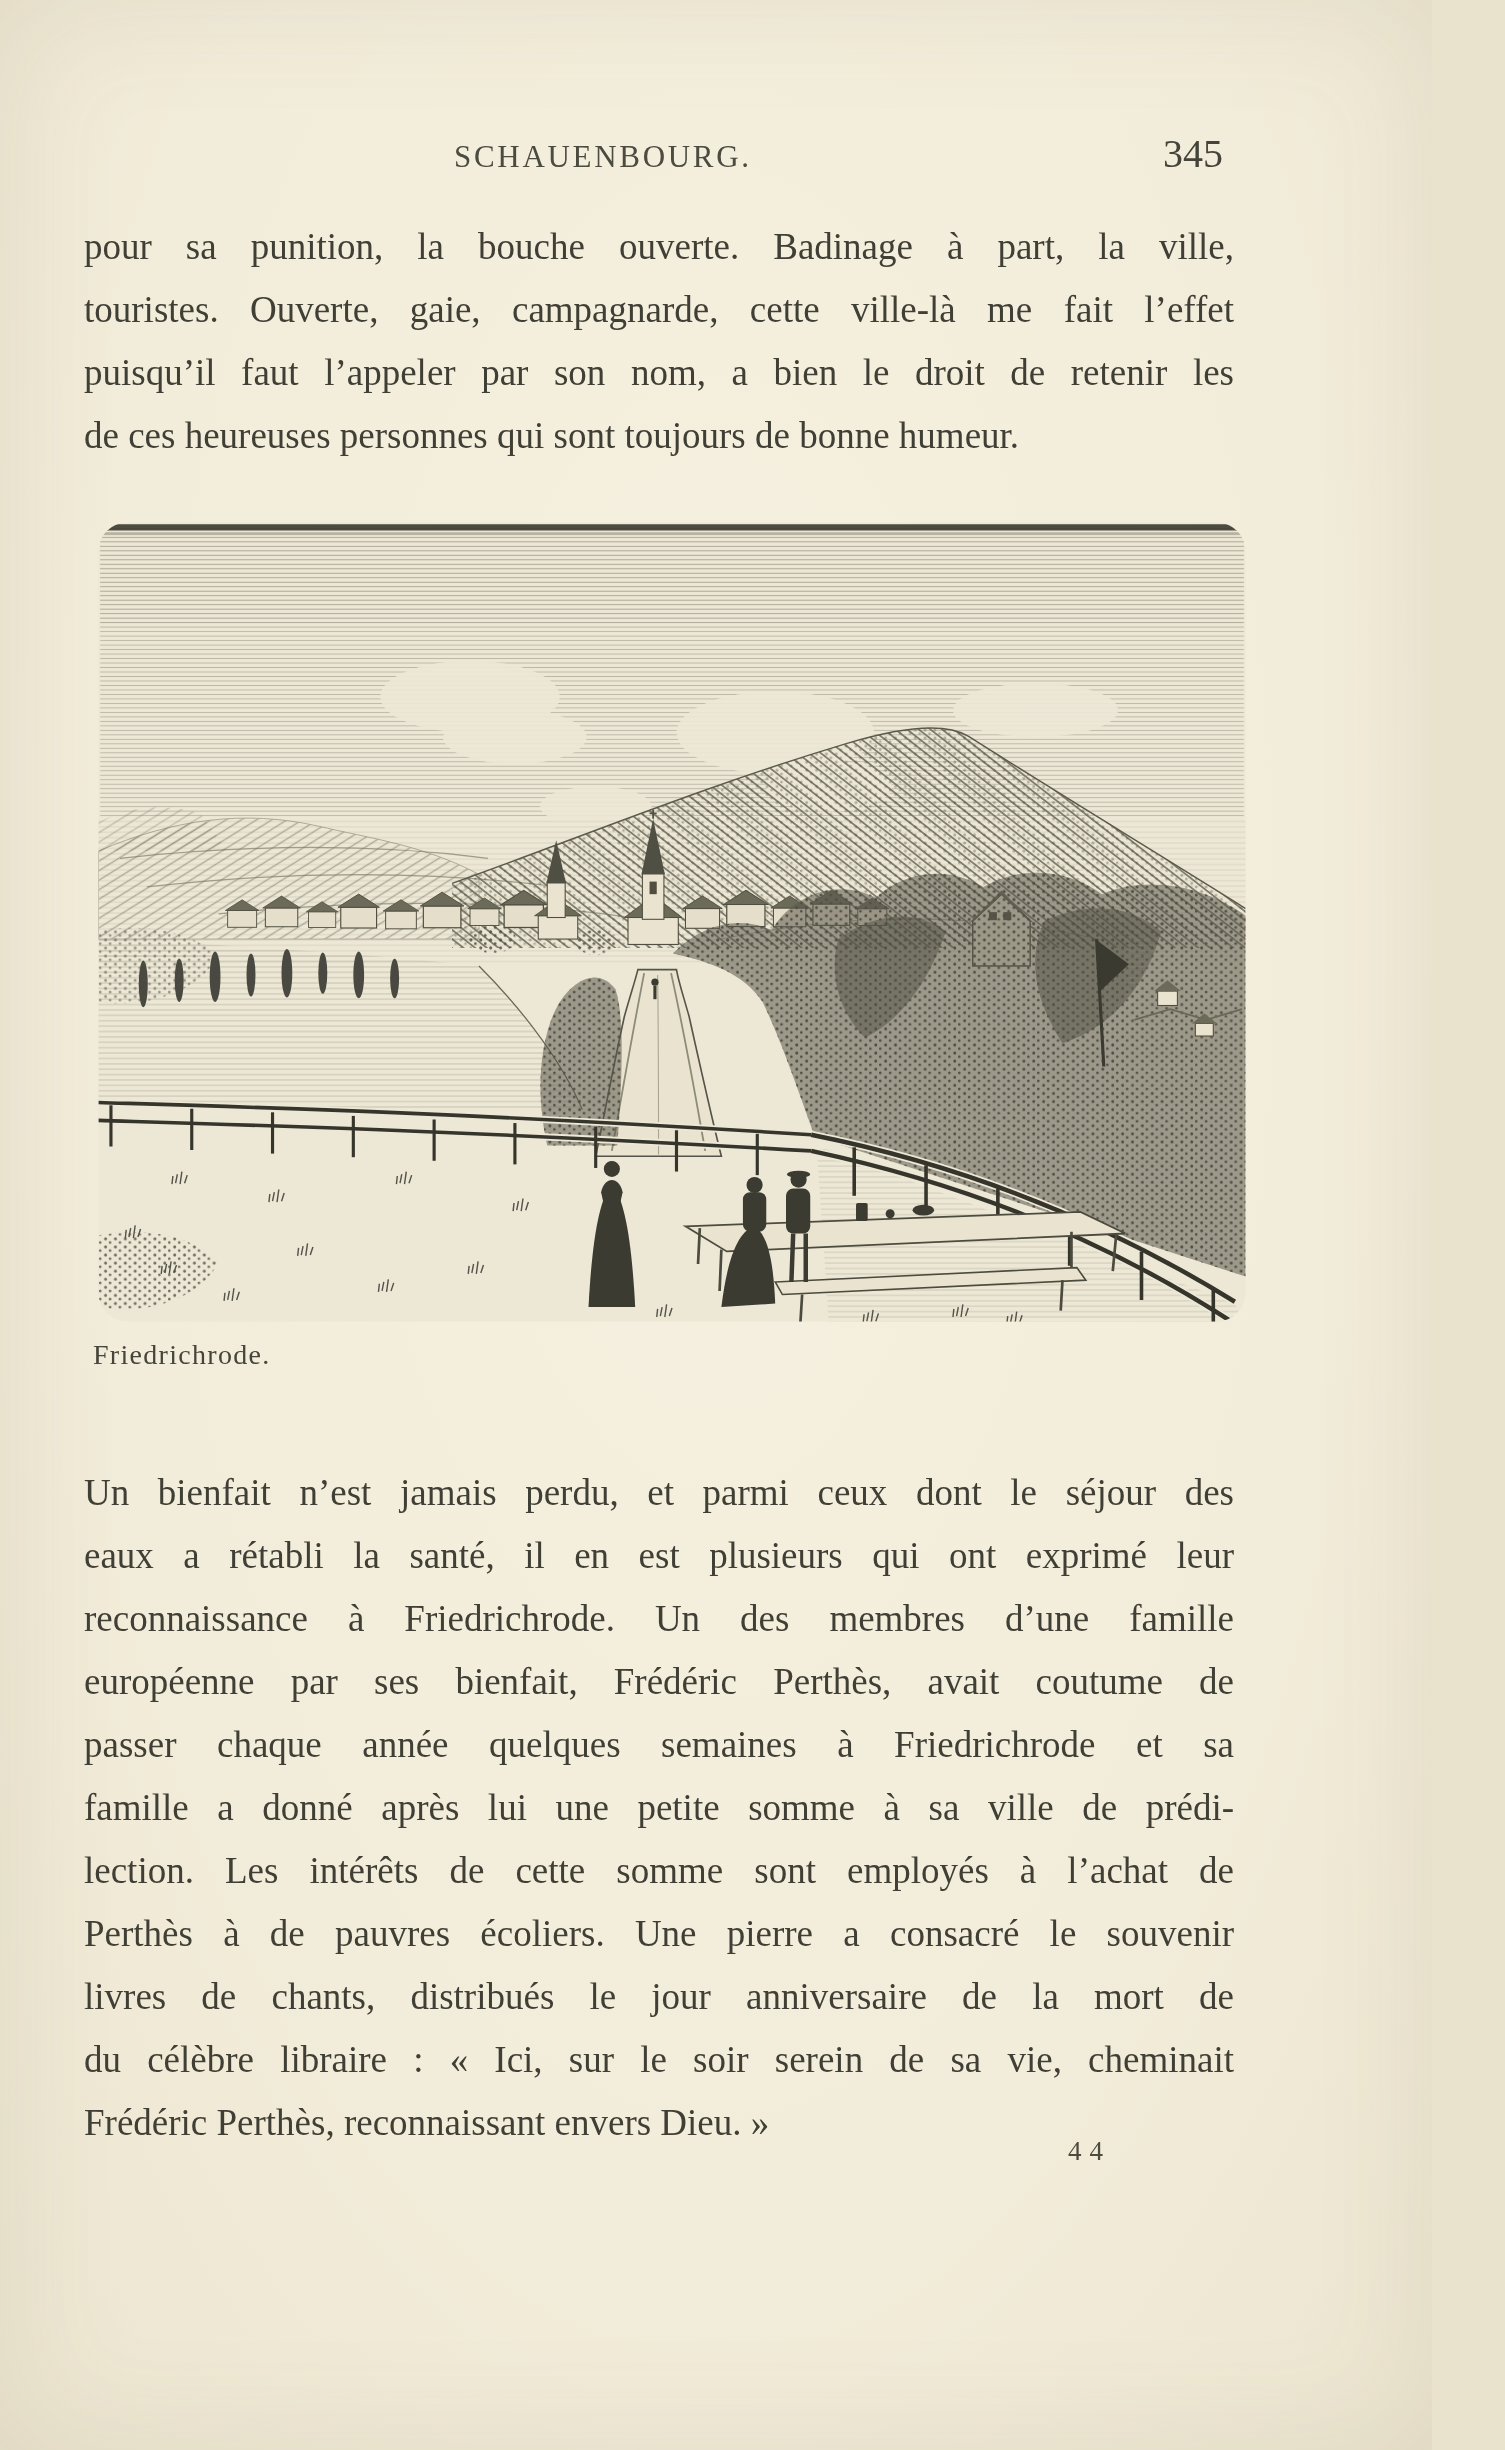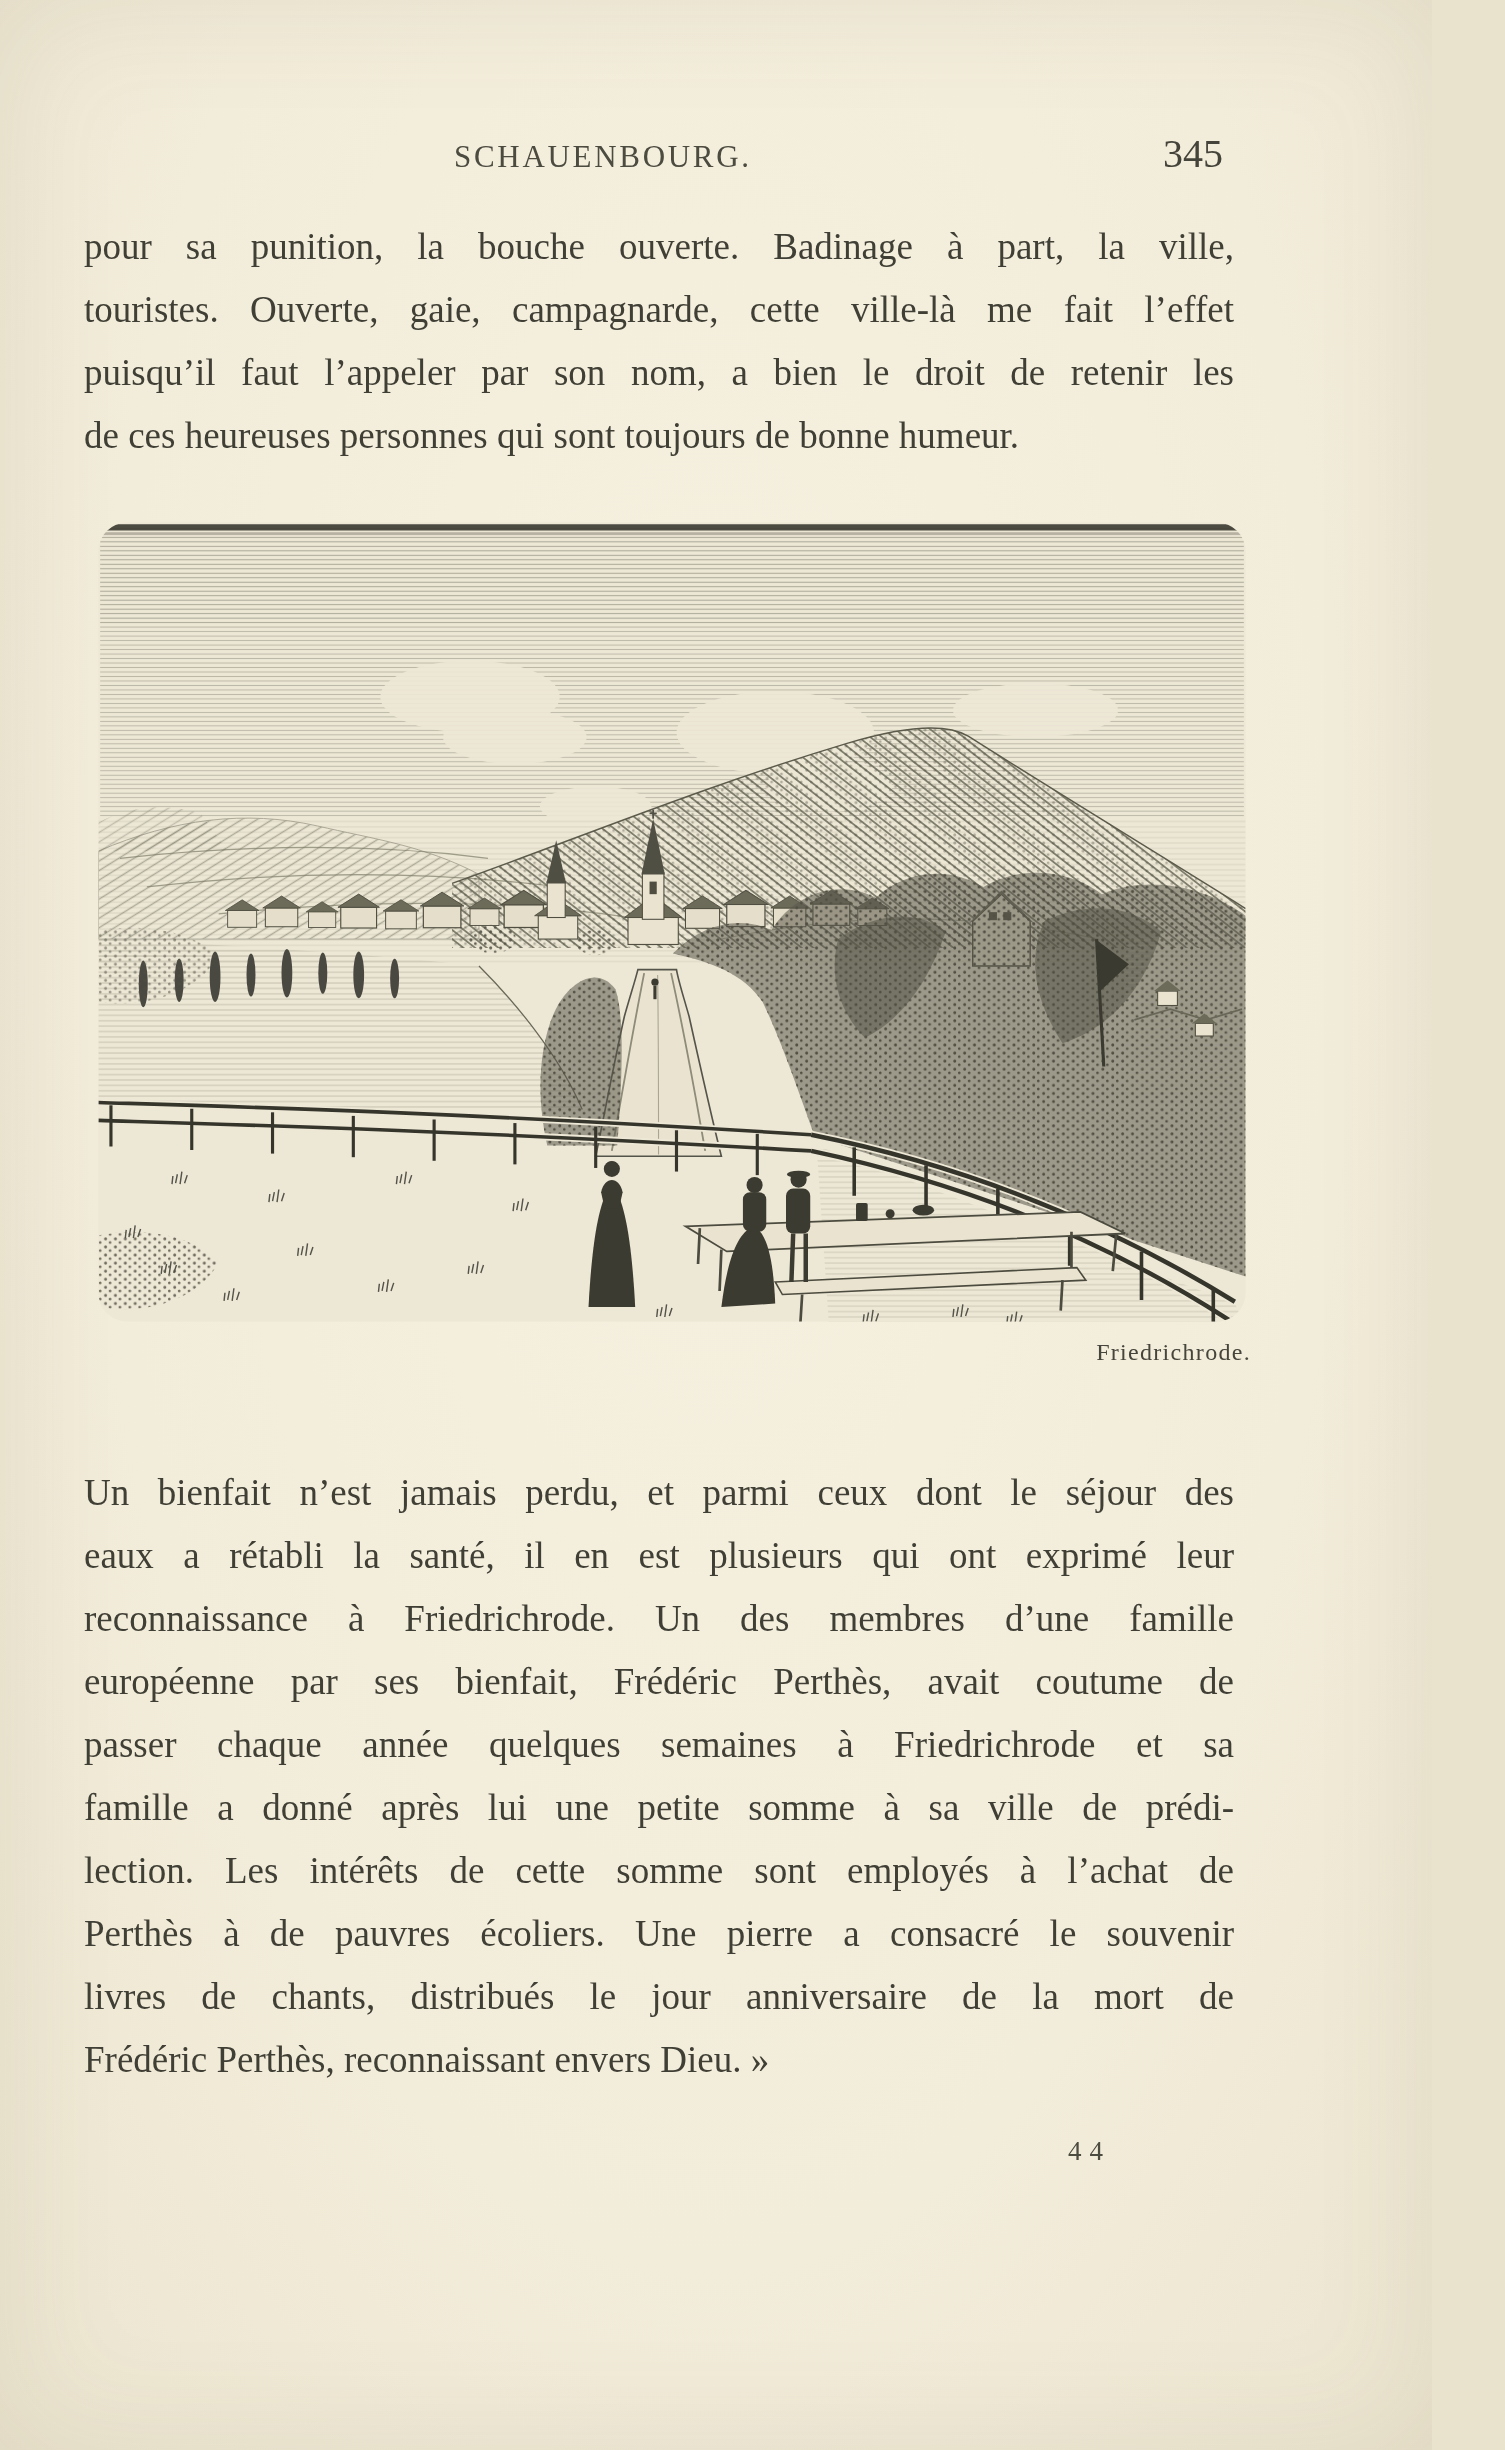--- a/index.html
+++ b/index.html
@@ -24,21 +24,21 @@
   .para-2 { top:1461px; }
   .line {
     font-size:37px; line-height:63px; height:63px;
     text-align:justify; text-align-last:justify;
     color:#403f35;
   }
   .line.last { text-align-last:left; }
   .figure { position:absolute; left:93px; top:517px; width:1158px; height:810px; }
   .caption {
     position:absolute; top:1339px; left:93px; width:1158px;
-    text-align:right; font-size:24px; letter-spacing:1.3px; color:#46453b;
+    text-align:left; font-size:28px; letter-spacing:1.3px; color:#46453b;
   }
   .signature {
     position:absolute; top:2136px; left:1068px;
     font-size:27px; letter-spacing:8px; color:#4c4b3f;
   }
   svg { display:block; }
 </style>
 </head>
 <body>
 
@@ -302,19 +302,20 @@
   <div class="para para-2">
     <div class="line">Un bienfait n’est jamais perdu, et parmi ceux dont le séjour des</div>
     <div class="line">eaux a rétabli la santé, il en est plusieurs qui ont exprimé leur</div>
     <div class="line">reconnaissance à Friedrichrode. Un des membres d’une famille</div>
     <div class="line">européenne par ses bienfait, Frédéric Perthès, avait coutume de</div>
     <div class="line">passer chaque année quelques semaines à Friedrichrode et sa</div>
     <div class="line">famille a donné après lui une petite somme à sa ville de prédi-</div>
     <div class="line">lection. Les intérêts de cette somme sont employés à l’achat de</div>
     <div class="line">Perthès à de pauvres écoliers. Une pierre a consacré le souvenir</div>
     <div class="line">livres de chants, distribués le jour anniversaire de la mort de</div>
+    <div class="line">du célèbre libraire : « Ici, sur le soir serein de sa vie, cheminait</div>
     <div class="line last">Frédéric Perthès, reconnaissant envers Dieu. »</div>
   </div>
 
   <div class="signature">44</div>
 
 </div>
 
 
 </body></html>

